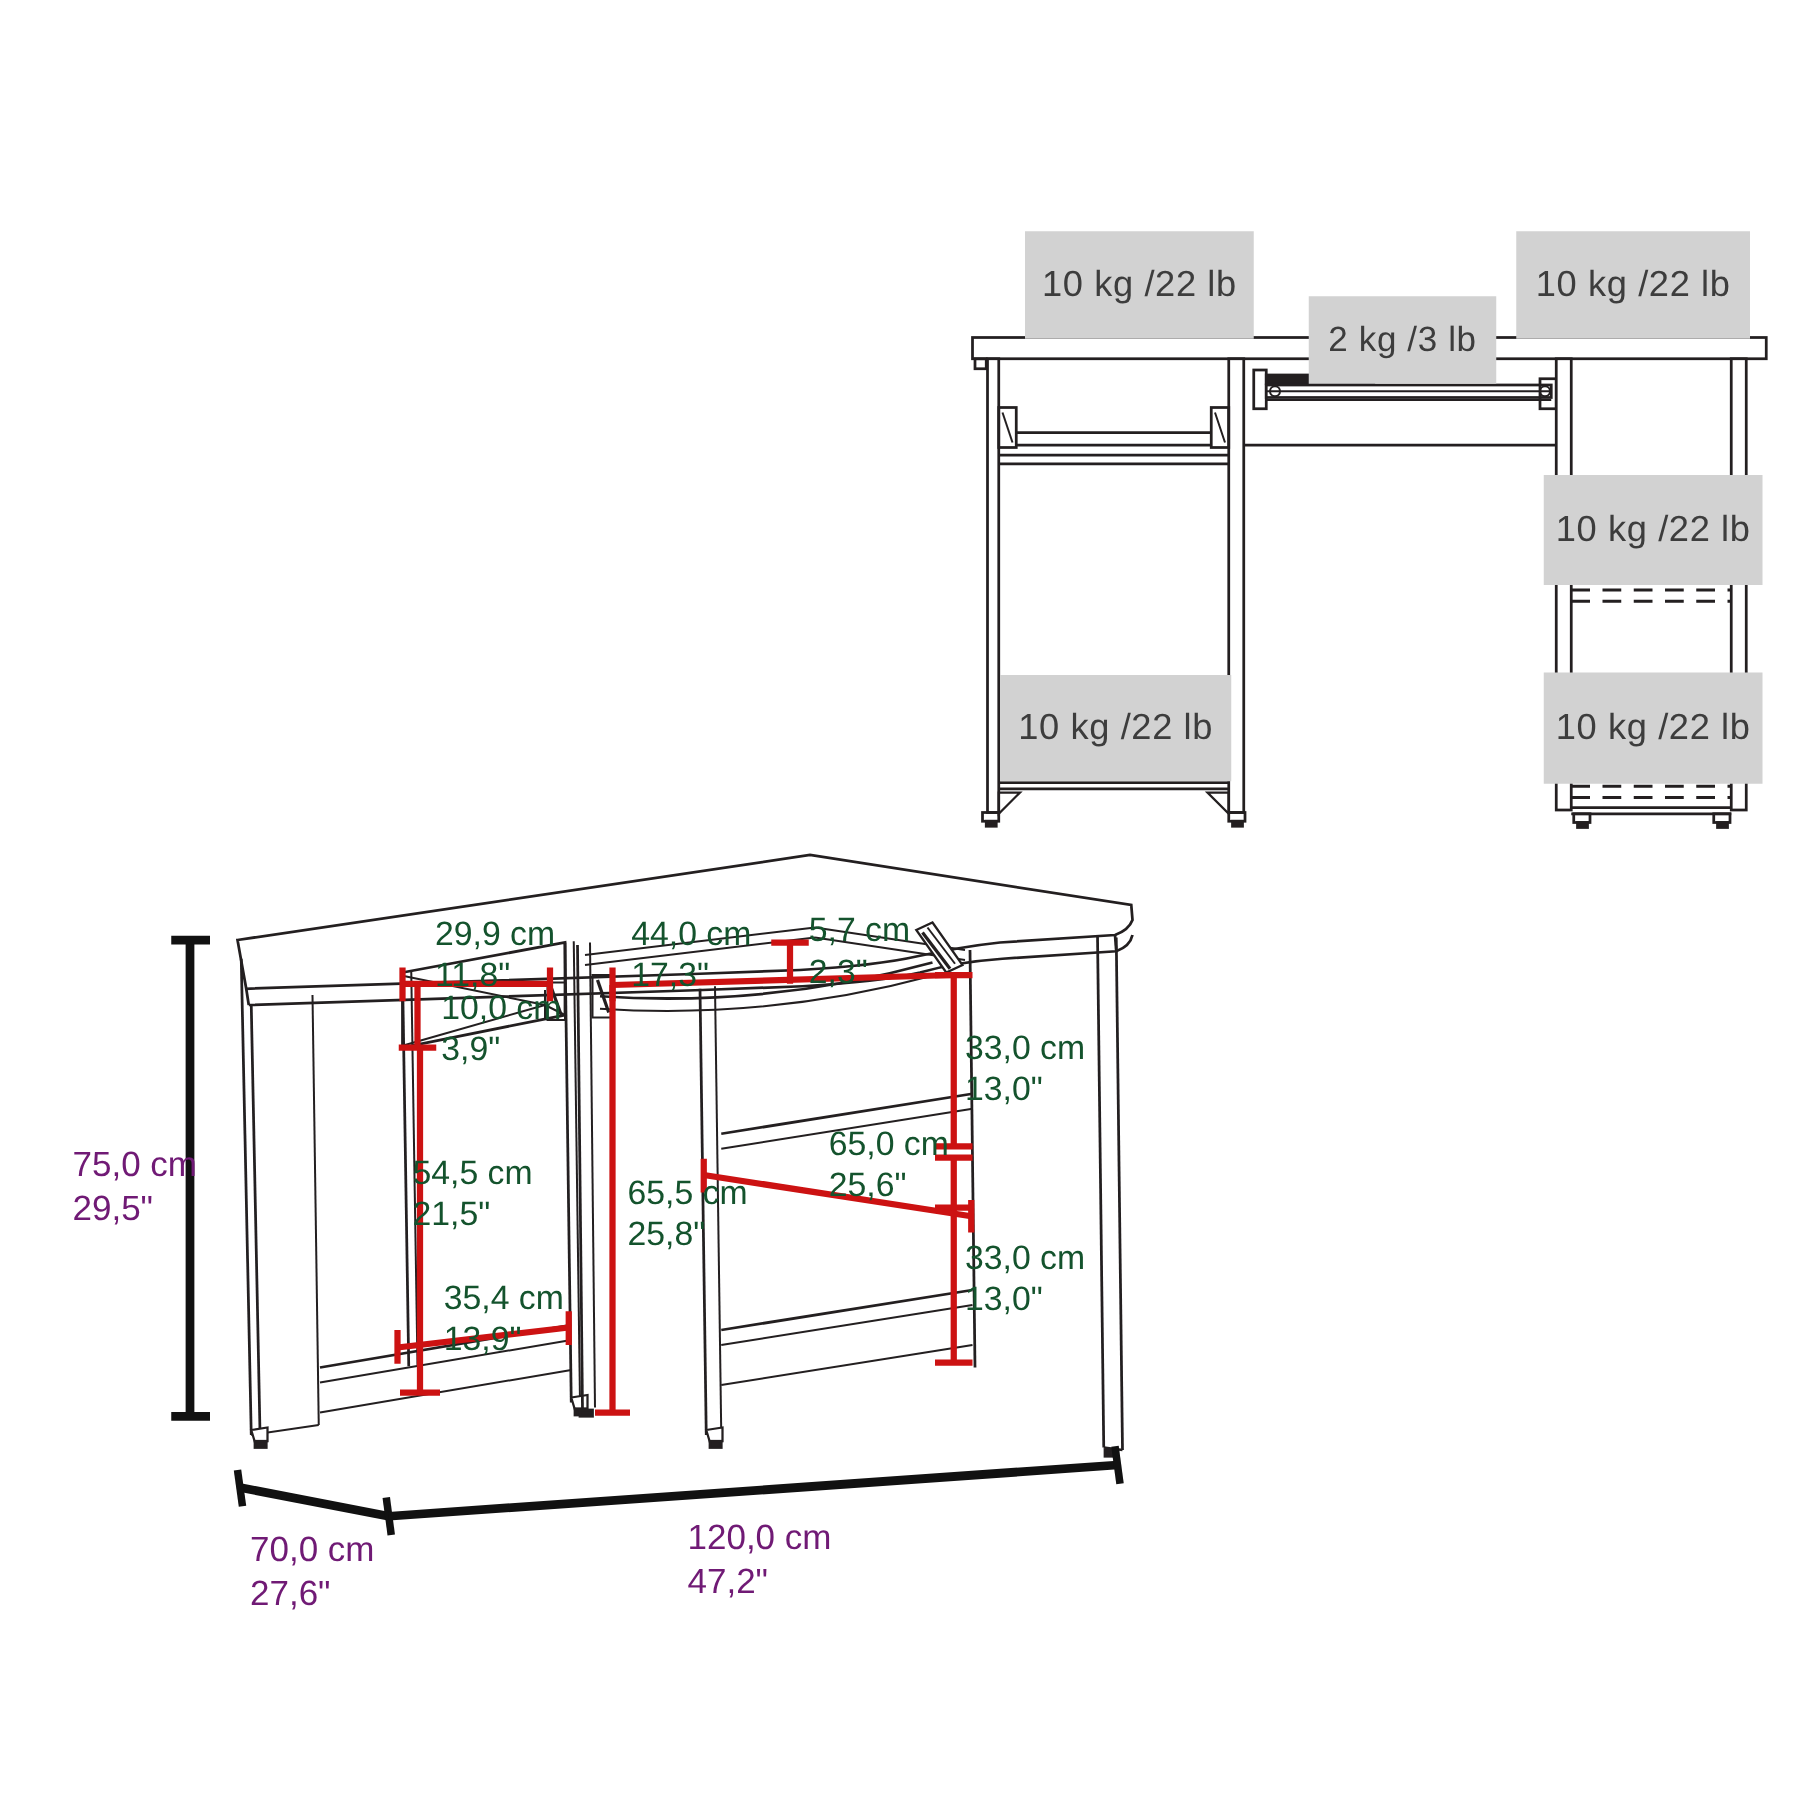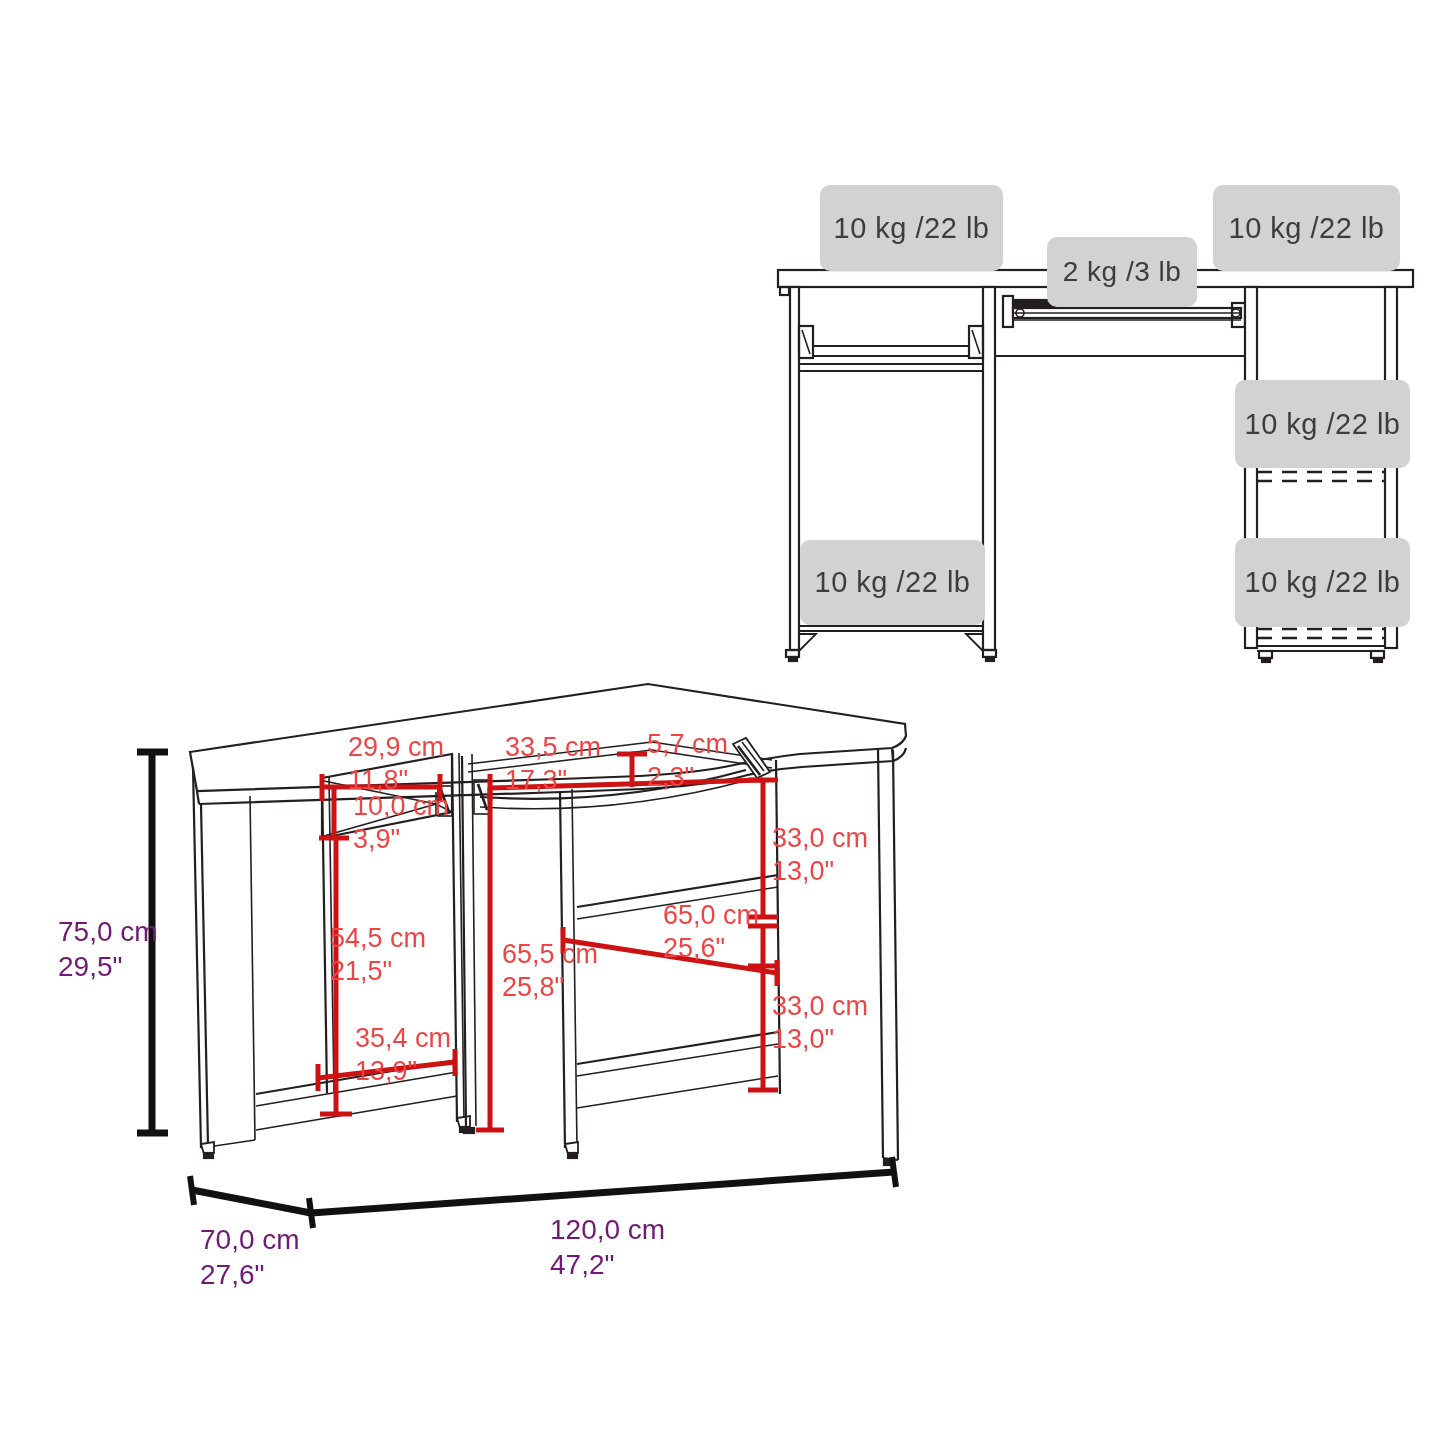--- a/index.html
+++ b/index.html
@@ -1,21 +1,21 @@
 <!DOCTYPE html>
 <html><head>
 <meta charset="utf-8">
 <style>
   html,body{margin:0;padding:0;background:#fff;}
   #page{position:relative;width:1445px;height:1445px;background:#ffffff;overflow:hidden;
         font-family:"Liberation Sans", sans-serif;}
   #linework{position:absolute;left:0;top:0;width:1445px;height:1445px;}
   .wbox{position:absolute;background:#d2d2d2;display:flex;align-items:center;justify-content:center;
-        font-size:29px;color:#3d3d3d;letter-spacing:0.5px;white-space:nowrap;border-radius:10px;}
-  .dim{position:absolute;color:#ef4444;font-size:27px;line-height:33px;white-space:nowrap;font-weight:500;}
+        font-size:29px;color:#3d3d3d;letter-spacing:0.5px;white-space:nowrap;}
+  .dim{position:absolute;color:#14532d;font-size:27px;line-height:33px;white-space:nowrap;font-weight:500;}
   .dim.black{color:#701a75;font-size:28px;line-height:35px;font-weight:500;}
 </style>
 </head>
 <body>
 
 <div id="page">
 
   <svg id="linework" viewBox="0 0 1445 1445" xmlns="http://www.w3.org/2000/svg">
 
     <g stroke="#231f20" fill="none" stroke-width="2.2">
@@ -204,21 +204,21 @@
 
   <div class="dim" style="left:348px;top:731px">
     <div>29,9 cm</div>
     <div>11,8"</div>
   </div>
   <div class="dim" style="left:353px;top:790px">
     <div>10,0 cm</div>
     <div>3,9"</div>
   </div>
   <div class="dim" style="left:505px;top:731px">
-    <div>33,5 cm</div>
+    <div>44,0 cm</div>
     <div>17,3"</div>
   </div>
   <div class="dim" style="left:647px;top:728px">
     <div>5,7 cm</div>
     <div>2,3"</div>
   </div>
   <div class="dim" style="left:772px;top:822px">
     <div>33,0 cm</div>
     <div>13,0"</div>
   </div>

